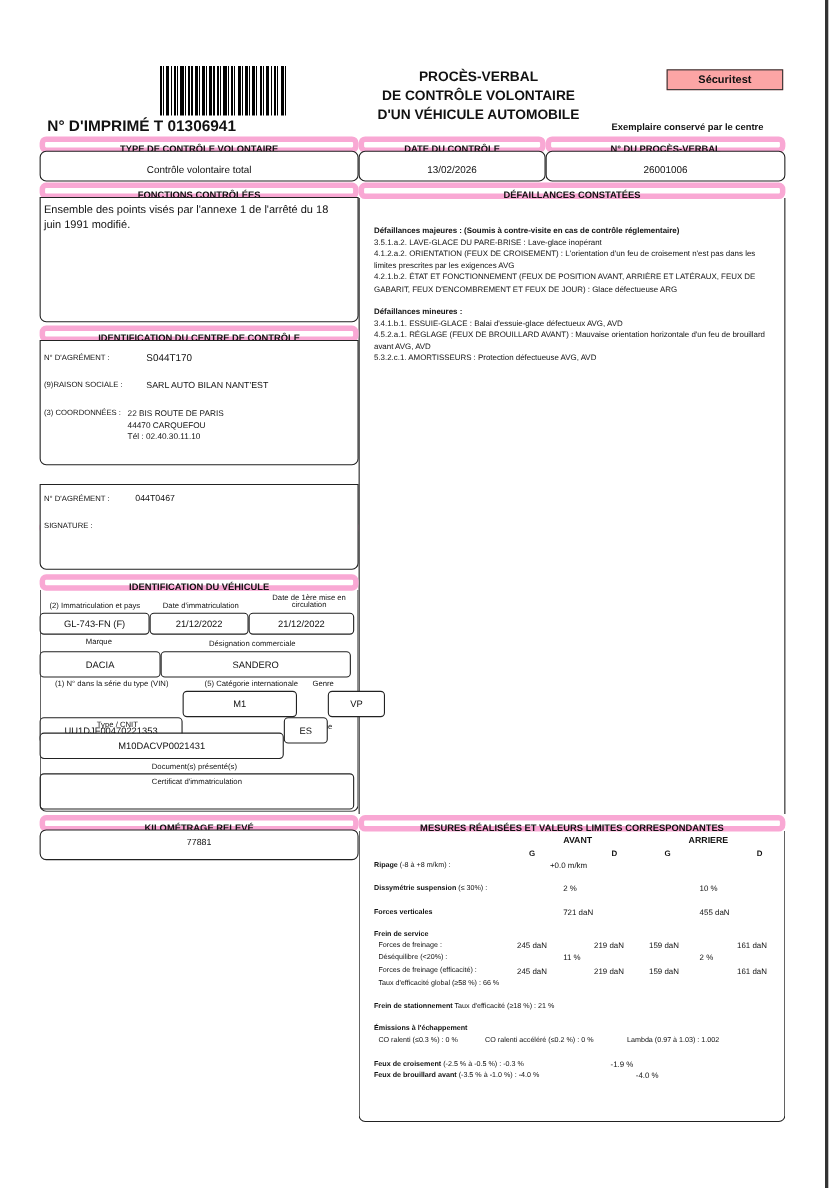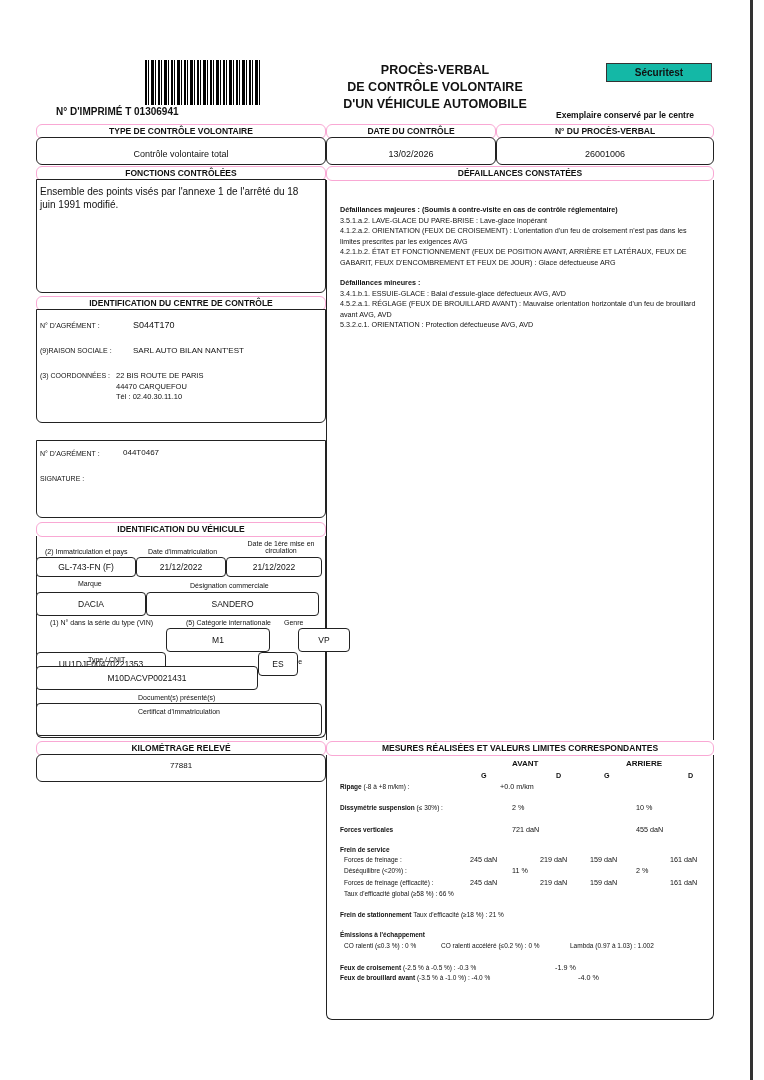--- a/index.html
+++ b/index.html
@@ -1,42 +1,42 @@
 <!DOCTYPE html>
 <html><head>
 <meta charset="utf-8">
 <style>
   * { box-sizing: border-box; margin: 0; padding: 0; }
   html, body { width: 764px; height: 1080px; background: #ffffff; overflow: hidden; }
   body { position: relative; font-family: "Liberation Sans", sans-serif; color: #111; }
   .abs { position: absolute; }
   .box { position: absolute; border: 1px solid #222; border-radius: 6px; background: #fff; }
-  .hdr { position: absolute; border: 1px solid #f9a8d4; border-radius: 6px; font-weight: bold; font-size: 8.5px; text-align: center; line-height: 13px; background: #fff; }
+  .hdr { position: absolute; border: 5px solid #f9a8d4; border-radius: 6px; font-weight: bold; font-size: 8.5px; text-align: center; line-height: 13px; background: #fff; }
   .fld { position: absolute; border: 1px solid #222; border-radius: 4px; font-size: 8.5px; text-align: center; background: #fff; display:flex; align-items:center; justify-content:center; }
   .lbl { position: absolute; font-size: 7px; white-space: nowrap; }
   .val { position: absolute; font-size: 9px; white-space: nowrap; }
   .sm { position: absolute; font-size: 7.2px; white-space: nowrap; }
   .b { font-weight: bold; }
   .barcode { position: absolute; left: 145px; top: 60px; width: 115px; height: 45px;
     background: repeating-linear-gradient(90deg, #000 0 2px, #fff 2px 3px, #000 3px 4px, #fff 4px 6px, #000 6px 9px, #fff 9px 10px, #000 10px 11px, #fff 11px 13px); }
   .rightedge { position: absolute; left: 750px; top: 0; width: 3px; height: 1080px; background: #333; }
 </style>
 </head>
 <body>
 
 <div class="rightedge"></div>
 
 <div class="barcode"></div>
-<div class="abs b" style="left:56px;top:106px;font-size:10px;">N° D'IMPRIMÉ T 01306941</div>
+<div class="abs b" style="left:43px;top:106px;font-size:14px;">N° D'IMPRIMÉ T 01306941</div>
 <div class="abs b" style="left:320px;top:62px;width:230px;text-align:center;font-size:12.5px;line-height:17px;">
   <div>PROCÈS-VERBAL</div>
   <div>DE CONTRÔLE VOLONTAIRE</div>
   <div>D'UN VÉHICULE AUTOMOBILE</div>
 </div>
-<div class="abs b" style="left:606px;top:63px;width:106px;height:19px;border:1px solid #333;background:#14b8a6;font-size:10px;text-align:center;line-height:17px;">Sécuritest</div>
+<div class="abs b" style="left:606px;top:63px;width:106px;height:19px;border:1px solid #333;background:#fca5a5;font-size:10px;text-align:center;line-height:17px;">Sécuritest</div>
 <div class="abs b" style="left:556px;top:110px;font-size:8.5px;">Exemplaire conservé par le centre</div>
 
 <div class="hdr" style="left:36px;top:124px;width:290px;height:15px;">TYPE DE CONTRÔLE VOLONTAIRE</div>
 <div class="box" style="left:36px;top:137px;width:290px;height:28px;"></div>
 <div class="val" style="left:36px;top:149px;width:290px;text-align:center;">Contrôle volontaire total</div>
 
 <div class="hdr" style="left:326px;top:124px;width:170px;height:15px;">DATE DU CONTRÔLE</div>
 <div class="box" style="left:326px;top:137px;width:170px;height:28px;"></div>
 <div class="val" style="left:326px;top:149px;width:170px;text-align:center;">13/02/2026</div>
 
@@ -52,21 +52,21 @@
 <div class="abs" style="left:326px;top:180px;width:388px;height:560px;border-left:1px solid #222;border-right:1px solid #222;"></div>
 <div class="abs" style="left:340px;top:205px;width:365px;font-size:7.2px;line-height:10.5px;">
   <div class="b">Défaillances majeures : (Soumis à contre-visite en cas de contrôle réglementaire)</div>
   <div>3.5.1.a.2. LAVE-GLACE DU PARE-BRISE : Lave-glace inopérant</div>
   <div>4.1.2.a.2. ORIENTATION (FEUX DE CROISEMENT) : L'orientation d'un feu de croisement n'est pas dans les limites prescrites par les exigences AVG</div>
   <div>4.2.1.b.2. ÉTAT ET FONCTIONNEMENT (FEUX DE POSITION AVANT, ARRIÈRE ET LATÉRAUX, FEUX DE GABARIT, FEUX D'ENCOMBREMENT ET FEUX DE JOUR) : Glace défectueuse ARG</div>
   <div style="height:10px;"></div>
   <div class="b">Défaillances mineures :</div>
   <div>3.4.1.b.1. ESSUIE-GLACE : Balai d'essuie-glace défectueux AVG, AVD</div>
   <div>4.5.2.a.1. RÉGLAGE (FEUX DE BROUILLARD AVANT) : Mauvaise orientation horizontale d'un feu de brouillard avant AVG, AVD</div>
-  <div>5.3.2.c.1. ORIENTATION : Protection défectueuse AVG, AVD</div>
+  <div>5.3.2.c.1. AMORTISSEURS : Protection défectueuse AVG, AVD</div>
 </div>
 
 <div class="hdr" style="left:36px;top:296px;width:290px;height:15px;">IDENTIFICATION DU CENTRE DE CONTRÔLE</div>
 <div class="box" style="left:36px;top:309px;width:290px;height:114px;border-radius:0 0 6px 6px;"></div>
 <div class="lbl" style="left:40px;top:322px;">N° D'AGRÉMENT :</div>
 <div class="val" style="left:133px;top:320px;">S044T170</div>
 <div class="lbl" style="left:40px;top:347px;">(9)RAISON SOCIALE :</div>
 <div class="sm" style="left:133px;top:346px;font-size:8px;">SARL AUTO BILAN NANT'EST</div>
 <div class="lbl" style="left:40px;top:372px;">(3) COORDONNÉES :</div>
 <div class="sm" style="left:116px;top:371px;line-height:10.5px;font-size:7.5px;">

